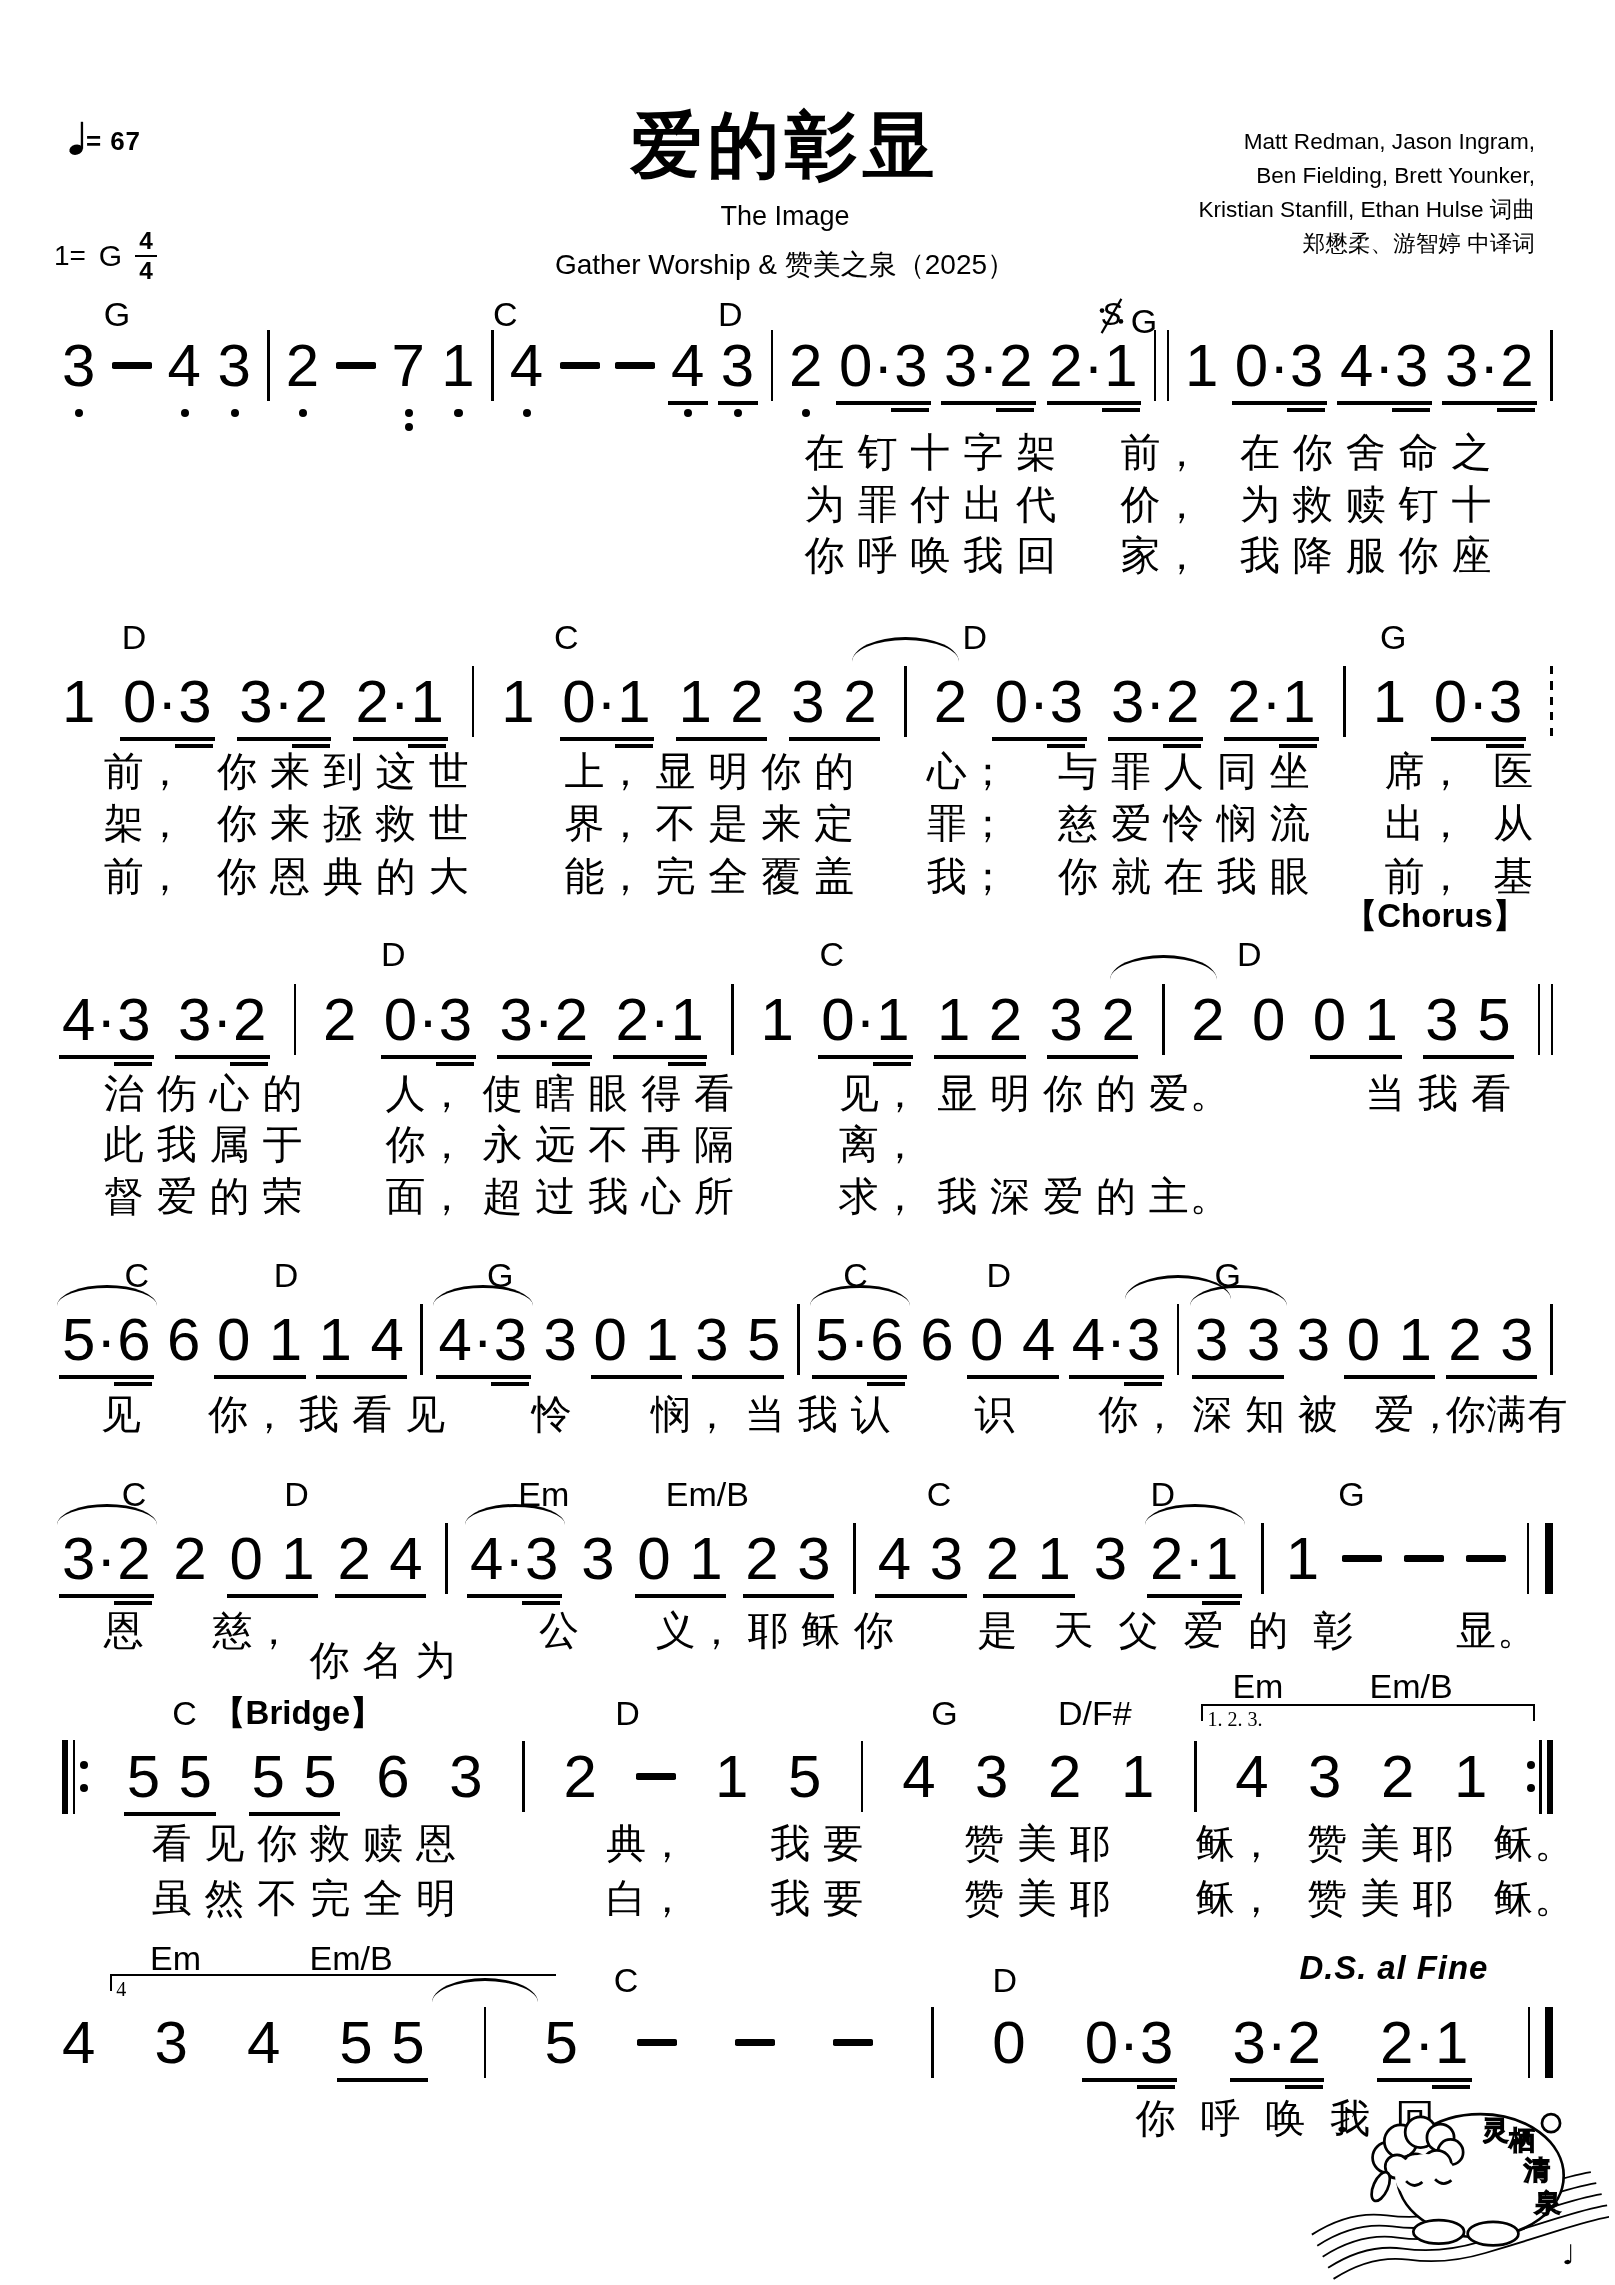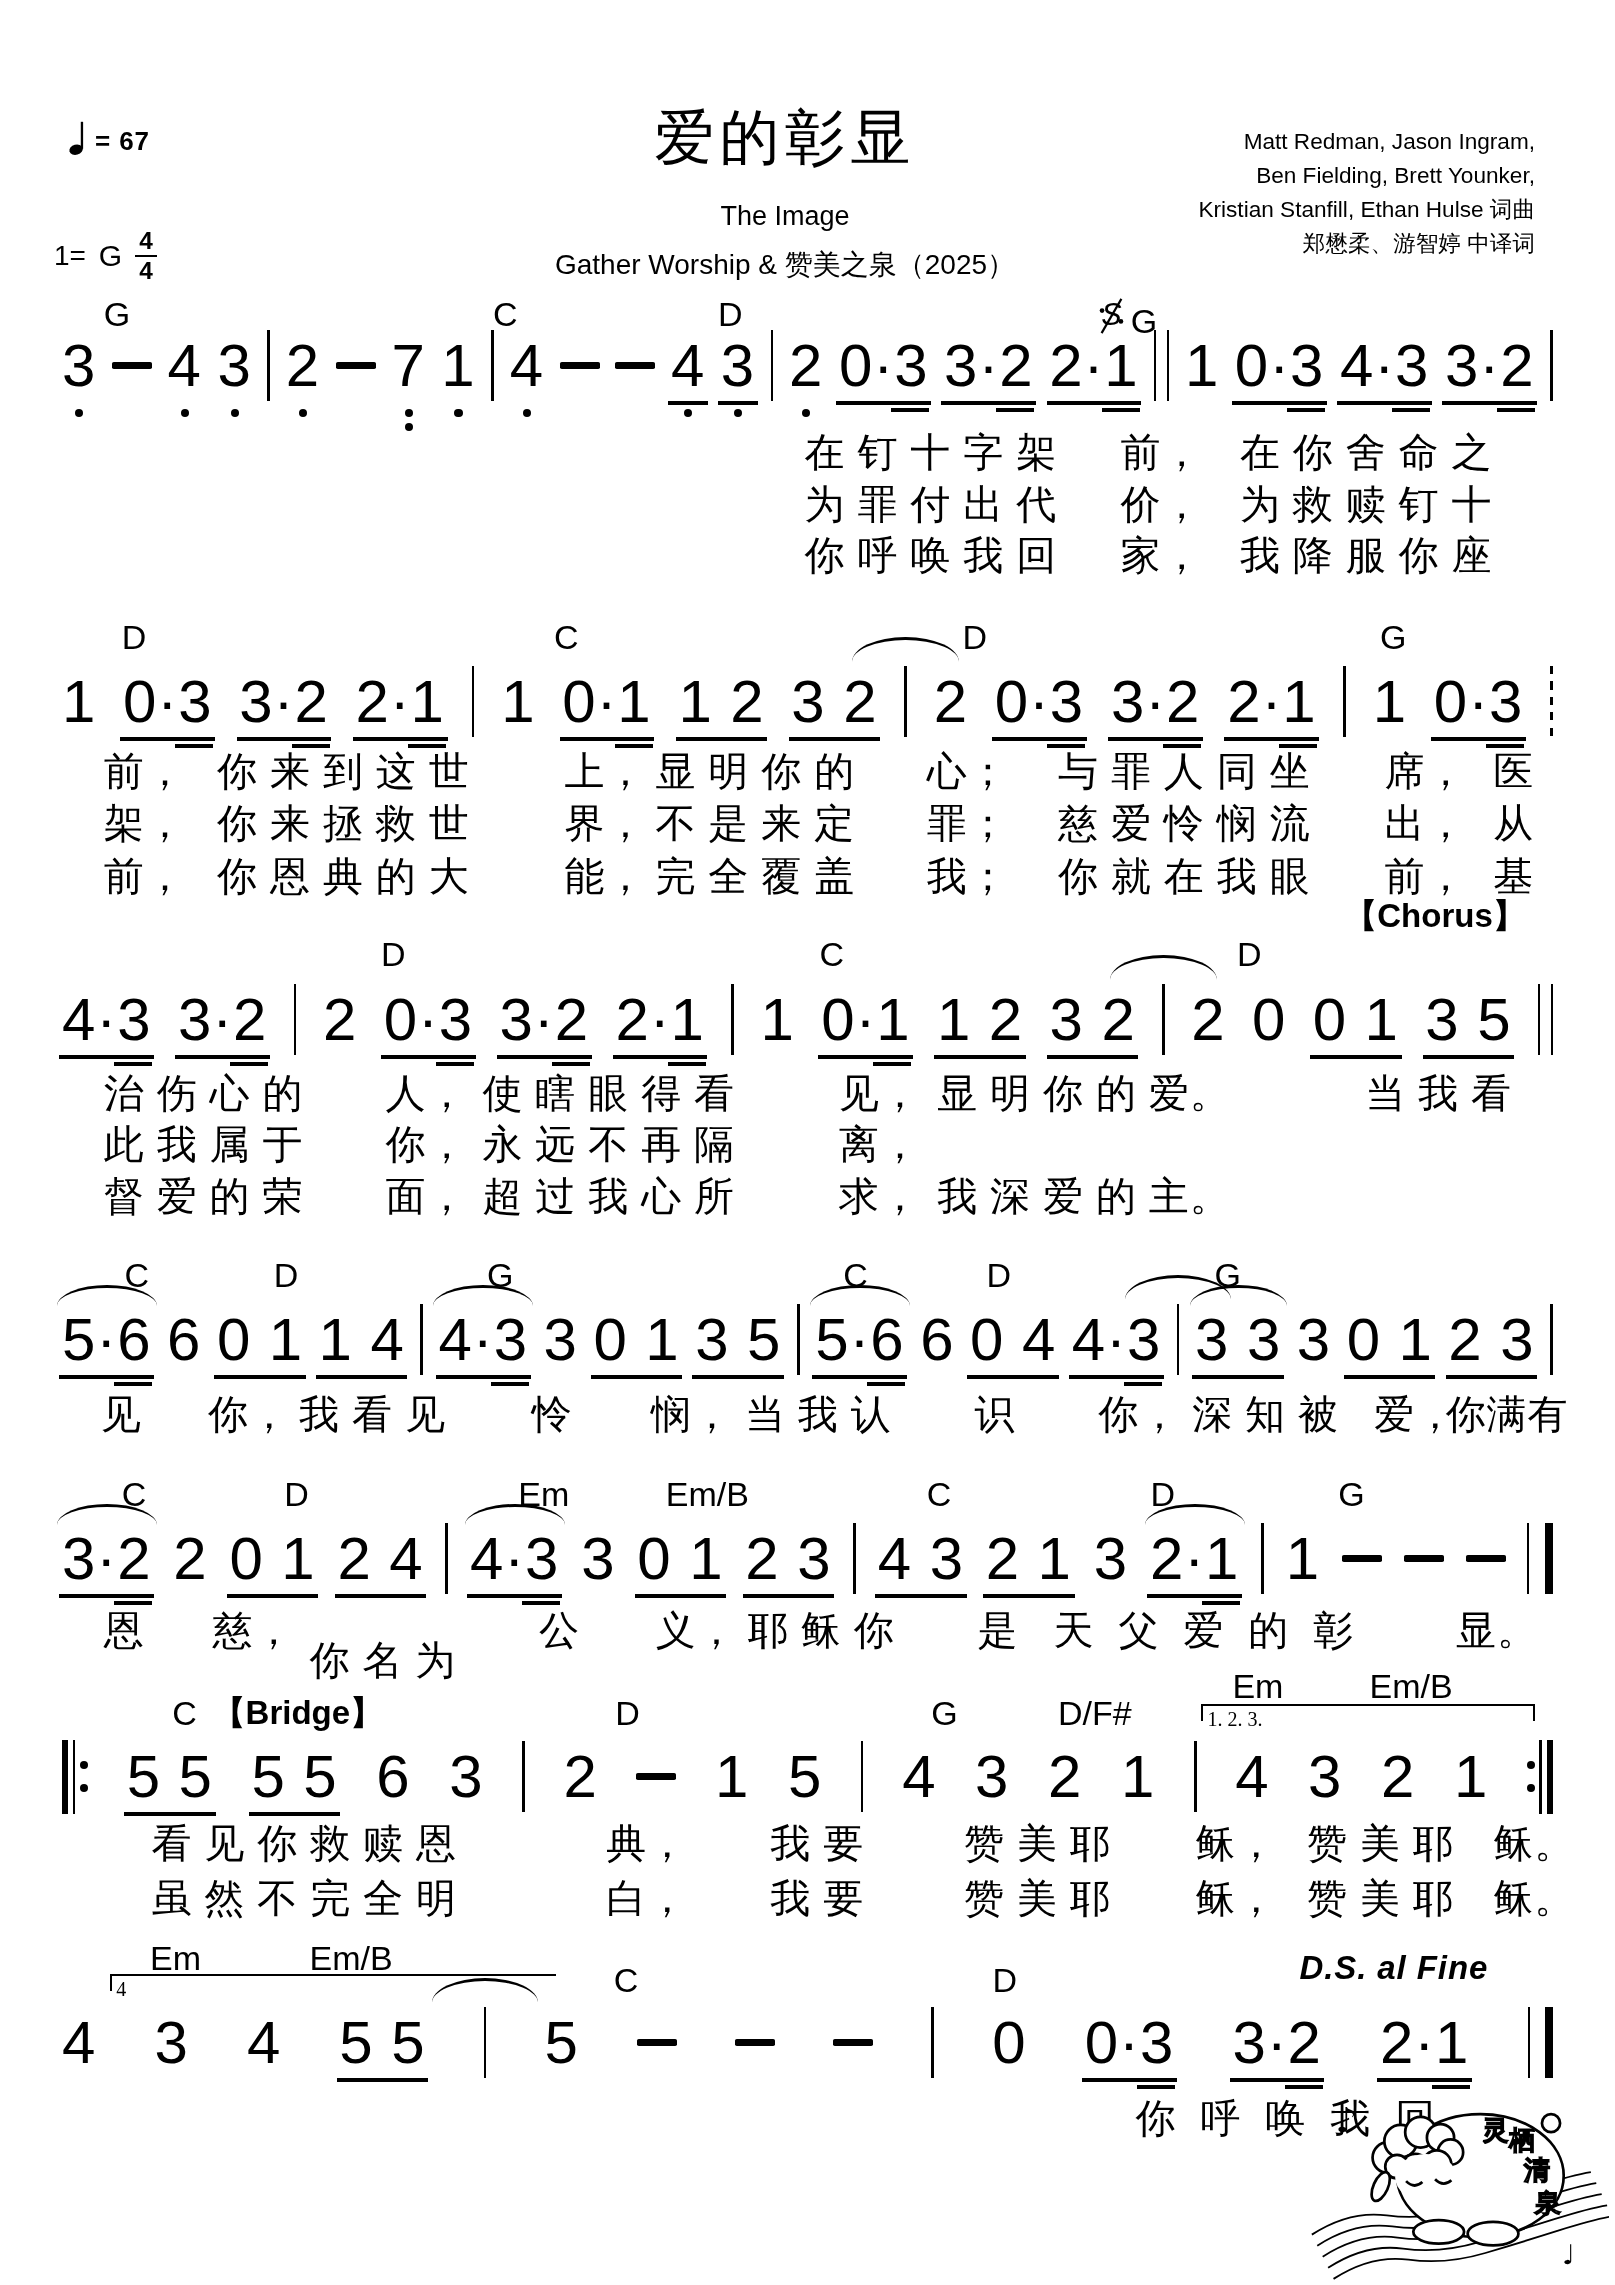--- a/index.html
+++ b/index.html
@@ -1,24 +1,24 @@
 <!DOCTYPE html>
 <html style="font-size:14.5px"><head>
 <meta charset="utf-8">
 <style>
   html,body{margin:0;padding:0;background:#888;}
   .page{position:relative;width:1616px;height:2285px;background:#fff;margin:0 auto;
         font-family:"Liberation Sans","DejaVu Sans",sans-serif;color:#000;overflow:hidden;}
   .content{position:absolute;left:62px;top:0;width:1491px;height:100%;}
 
   
-  .tempo{position:absolute;left:68px;top:119px;display:flex;align-items:flex-start;gap:9px;}
+  .tempo{position:absolute;left:68px;top:119px;display:flex;align-items:flex-start;}
   .tempo .eq{font-size:26px;font-weight:600;margin-top:7.2px;letter-spacing:0.9px;}
   .titleblock{position:absolute;left:0;top:0;width:1570px;text-align:center;}
-  .title{position:absolute;left:0;right:0;top:98px;font-size:60px;font-weight:normal;letter-spacing:5.4px;}
+  .title{position:absolute;left:0;right:0;top:98px;font-size:72px;font-weight:bold;letter-spacing:5.4px;}
   .subtitle{position:absolute;left:0;right:0;top:201px;font-size:27px;}
   .artist{position:absolute;left:0;right:0;top:246px;font-size:28px;}
   .credits{position:absolute;right:81px;top:125px;text-align:right;font-size:22.6px;line-height:34px;}
   .keysig{position:absolute;left:54px;top:228px;display:flex;align-items:center;gap:12.7px;}
   .keysig .kp{font-size:28px;}
   .keysig .kl{font-size:30px;}
   .frac{display:inline-block;text-align:center;font-size:24.4px;font-weight:bold;line-height:1.06;}
   .frac .ftop{display:block;border-bottom:2.7px solid #000;padding:0 4.5px 0.9px;}
   .frac .fbot{display:block;padding-top:0.9px;}
 

